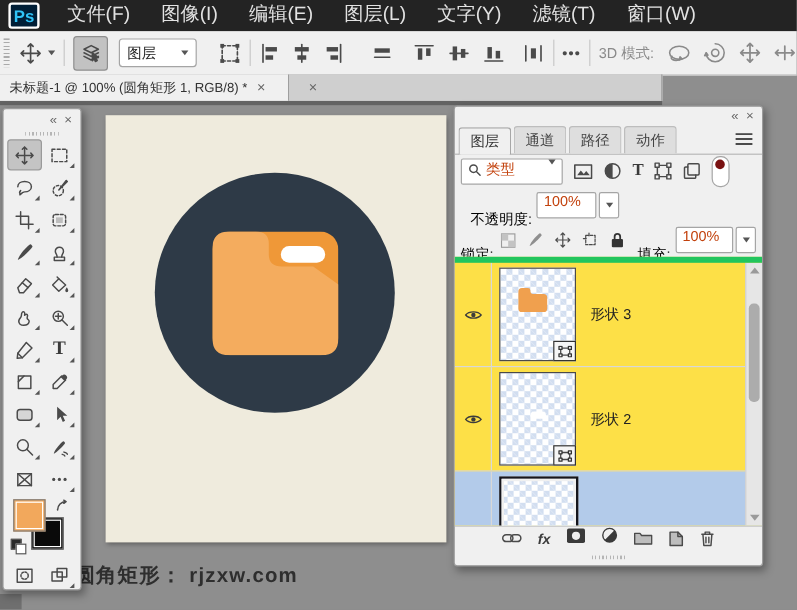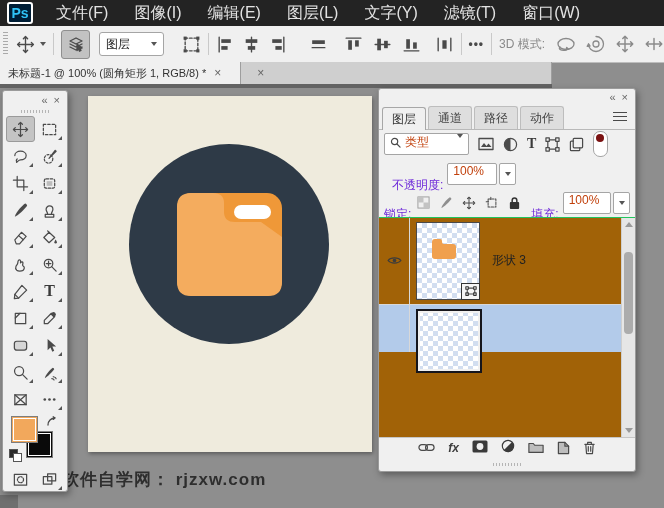--- a/index.html
+++ b/index.html
@@ -59,28 +59,28 @@
   .mini-sw .b{position:absolute;left:4px;top:4px;width:7px;height:7px;background:#fff;border:1px solid #555;}
   .swap{position:absolute;right:3px;top:0px;}
   
   .layerspanel{left:378px;top:0px;width:258px;height:384px;display:flex;flex-direction:column;}
   .ptabs{height:24px;display:flex;align-items:flex-end;padding-left:3px;position:relative;border-bottom:1px solid #B9B9B9;}
   .ptab{height:22px;line-height:22px;padding:0 9px;font-size:12px;color:#333;border:1px solid transparent;border-bottom:none;}
   .ptab.active{background:#F0F0F0;border-color:#A7A7A7;border-radius:3px 3px 0 0;position:relative;z-index:2;margin-bottom:-1px;}
   .ptab.off{color:#444;background:#DEDEDE;border-color:#BDBDBD;border-radius:3px 3px 0 0;margin-left:2px;}
   .hamburger{position:absolute;right:8px;top:6px;width:14px;height:10px;background-image:repeating-linear-gradient(#4a4a4a 0 1.5px,transparent 1.5px 4px);}
   .prow{display:flex;align-items:center;padding:0 5px;}
-  .lbl{font-size:12px;color:#6d28d9;white-space:nowrap;margin-top:24px;}
+  .lbl{font-size:12px;color:#000000;white-space:nowrap;margin-top:24px;}
   .valbox{background:#fff;border:1px solid #A5A5A5;border-radius:2px;height:20px;display:flex;align-items:flex-start;
           font-size:12px;color:#c2410c;padding:0 5px;}
   .chevbox{background:#fff;border:1px solid #A5A5A5;border-radius:2px;height:20px;width:15px;display:flex;align-items:center;justify-content:center;margin-left:2px;}
   .fbtn{margin-left:9px;display:flex;align-items:center;}
   .toggle{width:13px;height:24px;background:#fff;border:1px solid #A5A5A5;border-radius:7px;margin-left:9px;position:relative;}
   .toggle .dot{position:absolute;left:2px;top:2px;width:8px;height:8px;border-radius:50%;background:#7A1212;}
-  .layerlist{flex:0 0 auto;height:219px;background:#a16207;border-top:1px solid #22c55e;position:relative;overflow:hidden;text-align:right;}
+  .layerlist{flex:0 0 auto;height:219px;background:#fde047;border-top:5px solid #22c55e;position:relative;overflow:hidden;text-align:right;}
   .lrow{height:86px;display:flex;align-items:center;border-bottom:1px solid #D8D8D8;position:relative;}
   .eyecell{width:30px;height:100%;display:flex;align-items:center;justify-content:center;border-right:1px solid #D8D8D8;}
   .thumb{width:62px;height:76px;border:1px solid #4a4a4a;margin-left:6px;position:relative;}
   .checker{background-color:#fff;
      background-image:linear-gradient(45deg,#D2DEF0 25%,transparent 25%,transparent 75%,#D2DEF0 75%),
                       linear-gradient(45deg,#D2DEF0 25%,transparent 25%,transparent 75%,#D2DEF0 75%);
      background-size:10px 10px;background-position:0 0,5px 5px;}
   .badge{position:absolute;right:-1px;bottom:-1px;width:17px;height:15px;background:#F5F5F5;border:1px solid #333;
          display:flex;align-items:center;justify-content:center;}
   .lname{font-size:12px;color:#222;margin-left:12px;}
@@ -239,21 +239,21 @@
   <div class="abs doc">
     <div class="abs big-circle">
       <svg width="105" height="103" viewBox="0 0 105 103">
         <rect x="0" y="0" width="105" height="103" rx="15" fill="#EF9838"></rect>
         <path d="M0 89 V14 Q0 0 14 0 H36 Q47 0 47 10 V19 Q47 29 58 29 H84 L105 44 V89 Q105 103 91 103 H14 Q0 103 0 89 Z" fill="#F4AC5E"></path>
         <rect x="57" y="12" width="37" height="14" rx="7" fill="#FFFFFF"></rect>
       </svg>
     </div>
   </div>
 
-  <div class="abs watermark">软件自学网： rjzxw.com</div>
+  <div class="abs watermark">圆角矩形： rjzxw.com</div>
   <div class="abs corner-block"></div>
 
   <div class="abs panel toolpanel">
     <div class="phead">
       <span style="letter-spacing:-1px">«</span>
       <span>×</span>
     </div>
     <div class="grip-h"></div>
     <div class="tools">
       <div class="tool selected">
@@ -555,20 +555,41 @@
                 <rect x="2.5" y="2.5" width="9" height="7" rx="2"></rect>
                 <rect x="0.8" y="0.8" width="3" height="3" fill="#f5f5f5" stroke="#333"></rect>
                 <rect x="10.2" y="0.8" width="3" height="3" fill="#f5f5f5" stroke="#333"></rect>
                 <rect x="0.8" y="8.2" width="3" height="3" fill="#f5f5f5" stroke="#333"></rect>
                 <rect x="10.2" y="8.2" width="3" height="3" fill="#f5f5f5" stroke="#333"></rect>
               </svg>
           </div>
         </div>
         <span class="lname">形状 3</span>
       </div>
+      <div class="lrow">
+        <div class="eyecell">
+          <svg width="15" height="11" viewBox="0 0 14 10">
+              <path d="M1 5C3.5 1.8 10.5 1.8 13 5 10.5 8.2 3.5 8.2 1 5z" fill="none" stroke="#3c3c3c" stroke-width="1.1"></path>
+              <circle cx="7" cy="5" r="1.7" fill="#3c3c3c"></circle>
+            </svg>
+        </div>
+        <div class="thumb checker">
+          <div class="white-pill"></div>
+          <div class="badge">
+            <svg class="ic" width="12" height="10" viewBox="0 0 14 12">
+                <rect x="2.5" y="2.5" width="9" height="7" rx="2"></rect>
+                <rect x="0.8" y="0.8" width="3" height="3" fill="#f5f5f5" stroke="#333"></rect>
+                <rect x="10.2" y="0.8" width="3" height="3" fill="#f5f5f5" stroke="#333"></rect>
+                <rect x="0.8" y="8.2" width="3" height="3" fill="#f5f5f5" stroke="#333"></rect>
+                <rect x="10.2" y="8.2" width="3" height="3" fill="#f5f5f5" stroke="#333"></rect>
+              </svg>
+          </div>
+        </div>
+        <span class="lname">形状 2</span>
+      </div>
       <div class="lrow selected" style="height:47px;align-items:flex-start">
         <div class="eyecell" style="height:47px"></div>
         <div class="thumb sel checker" style="height:60px;margin-top:4px;overflow:hidden">
           
         </div>
       </div>
 
       <div class="scrollbar">
         <div class="tri-up"></div>
         <div class="sb-thumb"></div>

